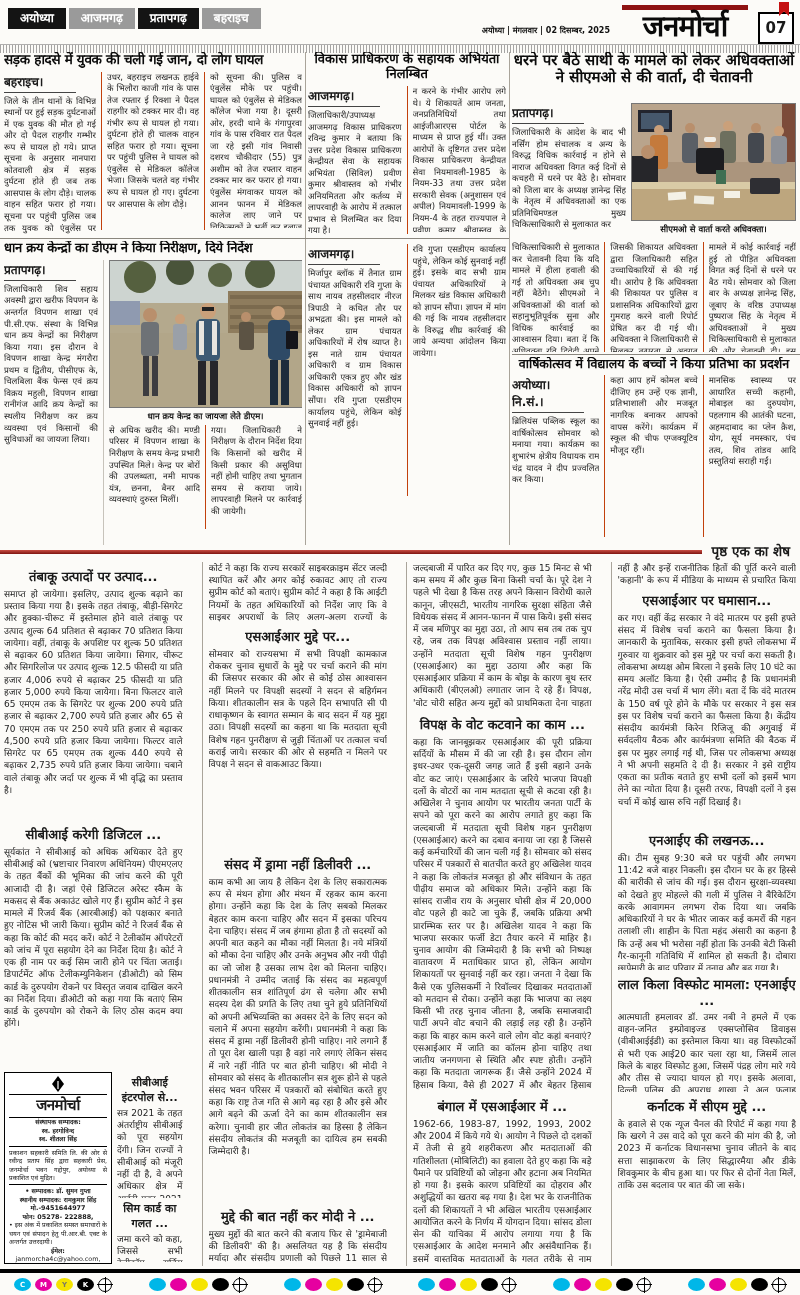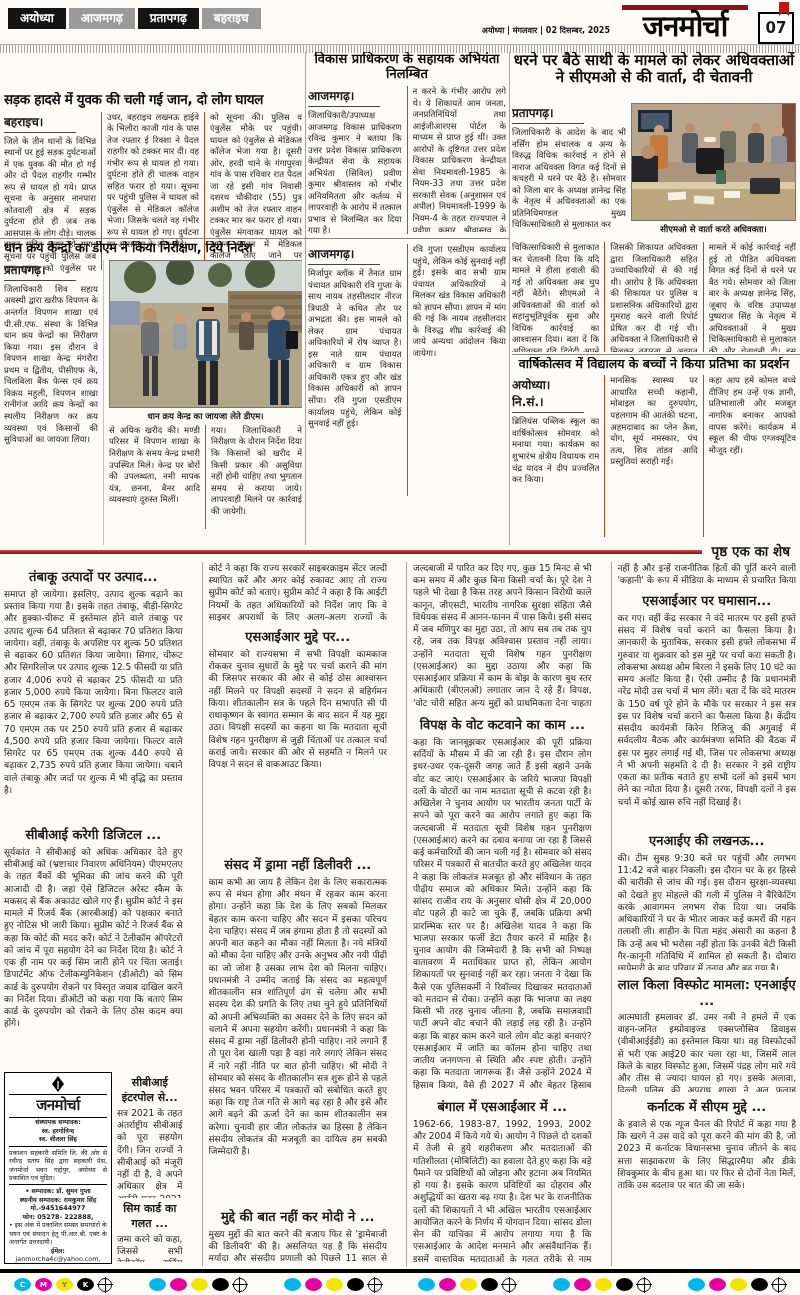--- a/index.html
+++ b/index.html
@@ -95,21 +95,21 @@
   </div>
   <div class="issue">अयोध्या | मंगलवार | 02 दिसम्बर, 2025</div>
   <div class="mast">
     <div class="tagbar"></div>
     <div class="mastname">जनमोर्चा</div>
   </div>
   <div class="pagebox">07</div>
   <div class="flag"></div>
   <div class="tickband"></div>
 
-  <div class="art" style="left:4px;top:52px;width:298px;height:184px;margin-top:40px;">
+  <div class="art" style="left:4px;top:52px;width:298px;height:184px;">
     <div class="hl nw" style="font-size:13.5px;letter-spacing:-0.3px;">सड़क हादसे में युवक की चली गई जान, दो लोग घायल</div>
     <div class="cols" style="height:158px;margin-top:4px;">
       <div class="c">
         <span class="dl">बहराइच।</span>
         <div class="bt" style="height:138px;">जिले के तीन थानों के विभिन्न स्थानों पर हुई सड़क दुर्घटनाओं में एक युवक की मौत हो गई और दो पैदल राहगीर गम्भीर रूप से घायल हो गये। प्राप्त सूचना के अनुसार नानपारा कोतवाली क्षेत्र में सड़क दुर्घटना होते ही जब तक आसपास के लोग दौड़े। चालक वाहन सहित फरार हो गया। सूचना पर पहुंची पुलिस जब तक युवक को एंबुलेंस पर लादती, उसकी मौत हो गई।</div>
       </div>
       <div class="c">
           <div class="bt" style="height:156px;">उधर, बहराइच लखनऊ हाईवे के भिलौरा काजी गांव के पास तेज रफ्तार ई रिक्शा ने पैदल राहगीर को टक्कर मार दी। वह गंभीर रूप से घायल हो गया। दुर्घटना होते ही चालक वाहन सहित फरार हो गया। सूचना पर पहुंची पुलिस ने घायल को एंबुलेंस से मेडिकल कॉलेज भेजा। जिसके चलते वह गंभीर रूप से घायल हो गए। दुर्घटना पर आसपास के लोग दौड़े।</div>
         </div>
       <div class="c">
@@ -257,24 +257,24 @@
   </div>
 
   <div class="art" style="left:512px;top:357px;width:284px;height:188px;">
     <div class="hl nw" style="font-size:12.5px;text-align:center;">वार्षिकोत्सव में विद्यालय के बच्चों ने किया प्रतिभा का प्रदर्शन</div>
     <div class="cols" style="height:162px;margin-top:4px;">
       <div class="c">
         <span class="dl">अयोध्या। नि.सं.।</span>
         <div class="bt" style="height:140px;">ब्रिलियंस पब्लिक स्कूल का वार्षिकोत्सव सोमवार को मनाया गया। कार्यक्रम का शुभारंभ क्षेत्रीय विधायक राम चंद्र यादव ने दीप प्रज्वलित कर किया।</div>
       </div>
       <div class="c">
+          <div class="bt" style="height:160px;">कहा आप हमें कोमल बच्चे दीजिए हम उन्हें एक ज्ञानी, प्रतिभाशाली और मजबूत नागरिक बनाकर आपको वापस करेंगे। कार्यक्रम में स्कूल की चीफ एग्जक्यूटिव मौजूद रहीं।</div>
+        </div>
+      <div class="c">
           <div class="bt" style="height:160px;">मानसिक स्वास्थ्य पर आधारित सच्ची कहानी, मोबाइल का दुरुपयोग, पहलगाम की आतंकी घटना, अहमदाबाद का प्लेन क्रैश, योग, सूर्य नमस्कार, पंच तत्व, शिव तांडव आदि प्रस्तुतियां सराही गईं।</div>
-        </div>
-      <div class="c">
-          <div class="bt" style="height:160px;">कहा आप हमें कोमल बच्चे दीजिए हम उन्हें एक ज्ञानी, प्रतिभाशाली और मजबूत नागरिक बनाकर आपको वापस करेंगे। कार्यक्रम में स्कूल की चीफ एग्जक्यूटिव मौजूद रहीं।</div>
         </div>
     </div>
   </div>
 
   <div class="vr" style="left:305px;top:52px;height:493px;"></div>
   <div class="vr" style="left:509px;top:52px;height:493px;"></div>
   <div class="hr" style="left:0;top:238px;width:509px;"></div>
   <div class="hr" style="left:512px;top:354px;width:288px;"></div>
 
   <div class="pline"></div>

